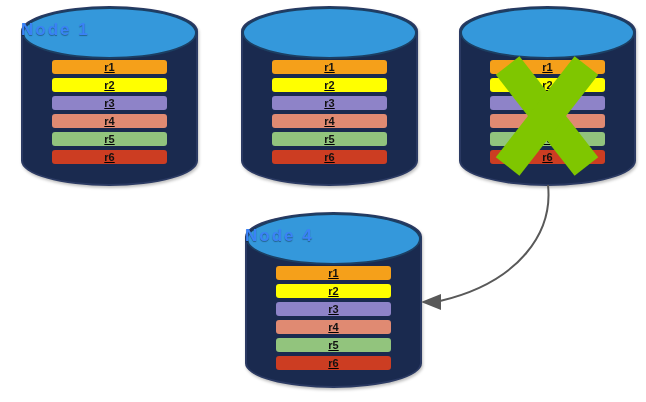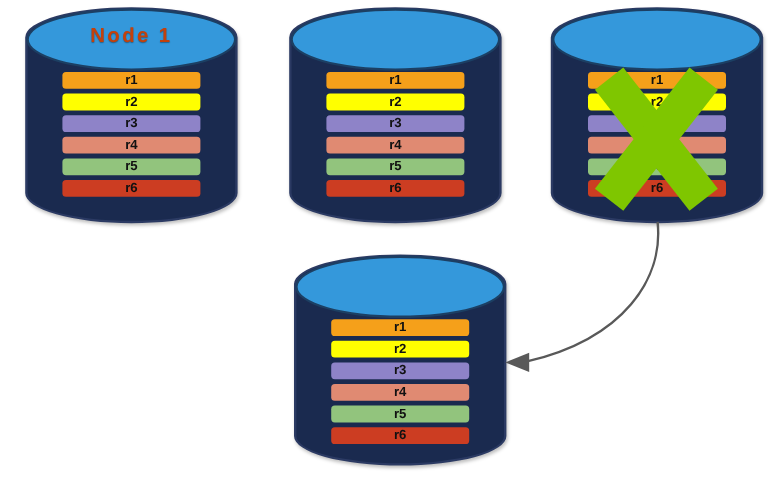--- a/index.html
+++ b/index.html
@@ -41,35 +41,35 @@
     background: #3498db;
     border: 2px solid #1c3f63;
     border-radius: 50%;
     box-sizing: border-box;
   }
   .cyl-title {
     position: absolute;
     left: 0;
     top: 14px;
     width: 100%;
-    text-align: center;
-    color: #c2410c;
+    color: #3b82f6;
     font-size: 17px;
     font-weight: bold;
     letter-spacing: 2px;
     text-shadow: 0 1px 1px rgba(0,0,0,0.35);
     pointer-events: none;
   }
 
   
   .rows {
     position: absolute;
     left: 31px;
     right: 31px;
     top: 54px;
+    text-decoration: underline;
   }
   .row-bar {
     position: relative;
     height: 14px;
     margin-bottom: 4px;
     border-radius: 3px;
     text-align: center;
     font-size: 11px;
     font-weight: bold;
     color: #111111;
@@ -152,20 +152,21 @@
   </div>
 
   <div class="fail-x" style="left:495px; top:48px; width:104px; height:136px;">
     <div class="bar a"></div>
     <div class="bar b"></div>
   </div>
 
   <div class="node" style="left:245px; top:212px; width:177px; height:176px;">
     <div class="cyl-body"></div>
     <div class="cyl-top"></div>
+    <div class="cyl-title">Node 4</div>
     <div class="rows">
       <div class="row-bar" style="background:#f5a01a;">r1</div>
       <div class="row-bar" style="background:#ffff00;">r2</div>
       <div class="row-bar" style="background:#8e83c8;">r3</div>
       <div class="row-bar" style="background:#e08a72;">r4</div>
       <div class="row-bar" style="background:#92c47d;">r5</div>
       <div class="row-bar" style="background:#cc3d22;">r6</div>
     </div>
   </div>
 

